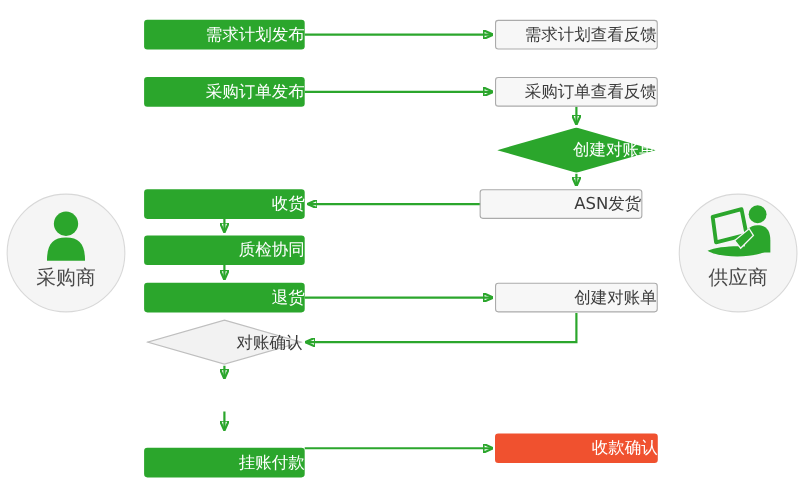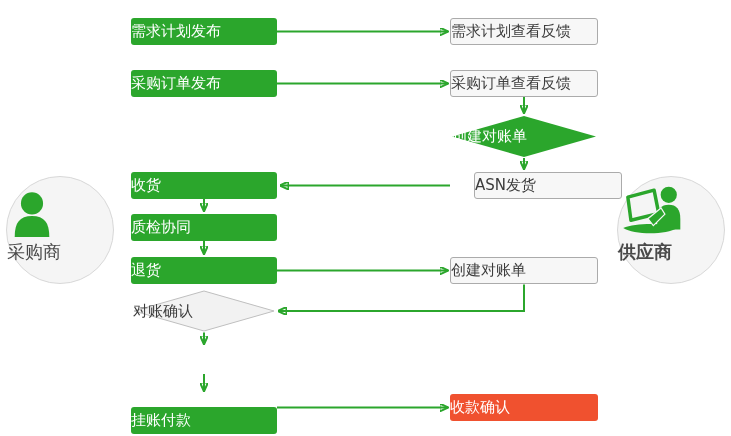--- a/index.html
+++ b/index.html
@@ -3,41 +3,41 @@
 <meta charset="utf-8">
 <style>
   html,body{margin:0;padding:0;background:#ffffff;}
   .stage{
     position:relative;width:731px;height:436px;background:#ffffff;overflow:hidden;
     font-family:"DejaVu Sans","Liberation Sans",sans-serif;
   }
   .connectors{position:absolute;left:0;top:0;width:731px;height:436px;z-index:1;}
   .connectors path{fill:none;stroke:#2BA62C;stroke-width:2;}
   .node{
-    position:absolute;z-index:2;display:flex;align-items:center;justify-content:flex-start;
-    box-sizing:border-box;font-size:15px;line-height:1;white-space:nowrap;
+    position:absolute;z-index:2;display:flex;align-items:center;justify-content:flex-end;
+    box-sizing:border-box;font-size:15px;line-height:1;white-space:nowrap;padding-left:25px;
   }
   .proc-green{
     background:#2BA62C;color:#ffffff;border-radius:3px;
   }
   .proc-plain{
     background:#F7F7F7;color:#3C3C3C;border:1px solid #ABABAB;border-radius:3px;
   }
   .proc-red{
     background:#F0512F;color:#ffffff;border-radius:3px;
   }
   .decision{background:transparent;}
   .decision svg{position:absolute;left:0;top:0;width:100%;height:100%;}
   .decision .lbl{position:relative;z-index:1;}
   .decision-green .lbl{color:#ffffff;}
   .decision-plain .lbl{color:#3C3C3C;}
   .actor{
     position:absolute;z-index:2;width:108px;height:108px;border-radius:50%;
     background:#F5F5F5;border:1px solid #D8D8D8;box-sizing:border-box;
-    display:flex;flex-direction:column;align-items:flex-start;justify-content:flex-start;
+    display:flex;flex-direction:column;align-items:center;justify-content:flex-start;
   }
   .actor .icon{margin-top:9px;height:52px;display:flex;align-items:flex-end;justify-content:center;}
   .actor .lbl{font-size:18px;color:#4A4A4A;margin-top:2px;}
 </style>
 </head>
 <body>
 
 <div class="stage">
 
   <svg class="connectors">
@@ -90,41 +90,41 @@
   </div>
   <div class="node proc-plain" style="left:450px;top:18px;width:148px;height:27px;">
     <span>需求计划查看反馈</span>
   </div>
   <div class="node decision decision-green" style="left:452px;top:116px;width:144px;height:41px;">
     <svg viewBox="0 0 144 41" preserveAspectRatio="none">
       <polygon points="72,0 144,20.5 72,41 0,20.5" fill="#2BA62C" stroke="none"></polygon>
     </svg>
     <span class="lbl">创建对账单</span>
   </div>
-  <div class="node proc-plain" style="left:474px;top:172px;width:148px;height:27px;">
+  <div class="node proc-plain" style="left:436px;top:172px;width:148px;height:27px;">
     <span>ASN发货</span>
   </div>
   <div class="node proc-plain" style="left:450px;top:257px;width:148px;height:27px;">
     <span>创建对账单</span>
   </div>
   <div class="node proc-red" style="left:450px;top:394px;width:148px;height:27px;">
     <span>收款确认</span>
   </div>
 
   <div class="actor" style="left:6px;top:176px;">
     <div class="icon">
       <svg width="50" height="48" viewBox="0 0 52 48">
         <circle cx="26" cy="13" r="11.5" fill="#2BA62C"></circle>
         <path d="M26,26 C13,26 8,33 8,48 L44,48 C44,33 39,26 26,26 Z" fill="#2BA62C"></path>
       </svg>
     </div>
     <div class="lbl">采购商</div>
   </div>
 
-  <div class="actor" style="left:617px;top:176px;font-weight:bold;">
+  <div class="actor" style="left:617px;top:176px;">
     <div class="icon">
       <svg width="66" height="54" viewBox="0 0 84 70">
         <polygon points="12,17 46,8 52,38 16,47" fill="none" stroke="#2BA62C" stroke-width="4.5" stroke-linejoin="round"></polygon>
         <path d="M6,57 C22,50 62,50 76,57 C62,66 20,66 6,57 Z" fill="#2BA62C"></path>
         <circle cx="65" cy="14" r="10.5" fill="#2BA62C"></circle>
         <path d="M65,27 C55,27 50,33 50,45 L50,59 L80,59 L80,45 C80,33 75,27 65,27 Z" fill="#2BA62C"></path>
         <path d="M55,31 L38,45 L45,54 L60,39 Z" fill="#2BA62C" stroke="#F5F5F5" stroke-width="1.6"></path>
       </svg>
     </div>
     <div class="lbl">供应商</div>

